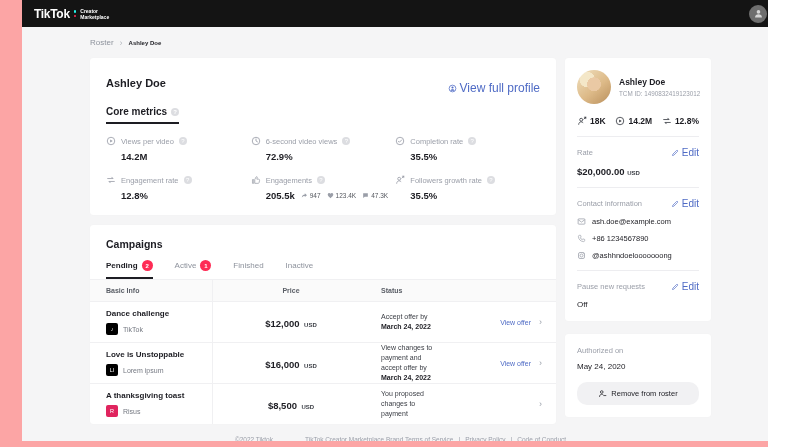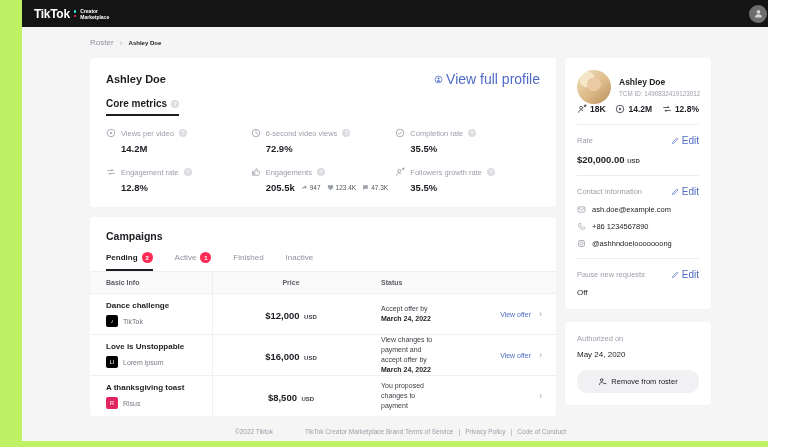--- a/index.html
+++ b/index.html
@@ -1,17 +1,17 @@
 <!DOCTYPE html>
 <html><head>
 <meta charset="utf-8">
 <style>
   * { margin:0; padding:0; box-sizing:border-box; }
   html,body { width:800px; height:447px; background:#fff; font-family:"Liberation Sans", sans-serif; color:#1d1d23; }
-  .canvas { position:relative; width:768px; height:447px; background:#bef264; overflow:hidden; }
+  .canvas { position:relative; width:768px; height:447px; background:#fca5a5; overflow:hidden; }
   .app { position:absolute; left:22px; top:0; width:757px; height:441px; background:#f5f5f6; overflow:hidden; }
 
   
   .topbar { height:27px; background:#141414; display:flex; align-items:center; justify-content:space-between; padding:0 12px; }
   .logo { display:flex; align-items:center; gap:3px; cursor:pointer; }
   .logo-word { color:#fff; font-size:12px; font-weight:bold; letter-spacing:-0.3px; }
   .logo-colon { display:inline-flex; flex-direction:column; gap:2px; margin:0 1px; }
   .logo-colon i { width:2.5px; height:2.5px; border-radius:50%; display:block; }
   .logo-colon .d1 { background:#25f4ee; }
   .logo-colon .d2 { background:#fe2c55; }
@@ -37,21 +37,21 @@
   .blue-link { color:#4f6bc5; cursor:pointer; text-decoration:none; display:inline-flex; align-items:center; gap:3px; }
 
   
   .q { display:inline-flex; width:8px; height:8px; border-radius:50%; background:#dcdde1; color:#fff; font-size:6px; font-style:normal; align-items:center; justify-content:center; line-height:1; cursor:pointer; flex:none; }
   .q::before { content:"?"; }
 
   
   .profile-card { padding:13px 16px 14px; min-height:142px; }
   .profile-head { display:flex; align-items:center; justify-content:space-between; }
   .profile-head h1 { font-size:11px; font-weight:bold; }
-  .profile-head .blue-link { font-size:14px; }
+  .profile-head .blue-link { font-size:12px;margin-top:10px; }
   .profile-head .blue-link .ic { width:9px; height:9px; color:#4f6bc5; }
 
   .tabs { display:flex; gap:26px; margin-top:11px; }
   .tab { display:inline-flex; align-items:center; gap:4px; font-size:10px; color:#8d929c; padding-bottom:5px; cursor:pointer; border-bottom:2px solid transparent; }
   .tab.active { color:#1d1d23; font-weight:bold; border-bottom-color:#1d1d23; }
 
   .metrics { display:grid; grid-template-columns:1fr 1fr 1fr; row-gap:13px; margin-top:12px; }
   .m-label { display:flex; align-items:center; gap:5px; font-size:7.5px; color:#9a9ea8; }
   .m-label .mi { width:10px; height:10px; color:#9a9ea8; flex:none; }
   .m-value-row { margin-left:15px; margin-top:5px; display:flex; align-items:baseline; gap:6px; white-space:nowrap; }
@@ -92,21 +92,21 @@
   
   .side-card { padding:12px; }
   .sp-head { display:flex; align-items:center; gap:8px; }
   .sp-avatar { width:34px; height:34px; border-radius:50%; flex:none;
     background:
       radial-gradient(circle at 50% 42%, #eac9a4 0 26%, rgba(0,0,0,0) 27%),
       radial-gradient(circle at 30% 28%, #f4e7c8 0 22%, rgba(0,0,0,0) 23%),
       linear-gradient(140deg,#f0e0bf 0%, #ddba88 55%, #b98f5c 100%); }
   .sp-name { font-size:8.5px; font-weight:bold; }
   .sp-tcm { font-size:6.3px; color:#9a9ea8; margin-top:3px; white-space:nowrap; }
-  .sp-stats { display:flex; justify-content:space-between; align-items:center; margin-top:0; }
+  .sp-stats { display:flex; justify-content:space-between; align-items:center; margin-top:12px; }
   .stat { display:inline-flex; align-items:center; gap:3px; font-size:8.5px; font-weight:bold; }
   .stat .ic { width:10px; height:10px; color:#3a3d44; }
   .side-card hr { border:none; border-top:1px solid #ededf0; margin:10px 0; }
   .sec-head { display:flex; align-items:center; justify-content:space-between; }
   .sec-label { font-size:7.5px; color:#9a9ea8; }
   .edit { font-size:10px; }
   .edit .ic { width:8px; height:8px; color:#4f6bc5; }
   .rate-val { font-size:9.5px; font-weight:bold; margin-top:8px; }
   .c-row { display:flex; align-items:center; gap:6px; font-size:7.5px; color:#1d1d23; margin-top:8px; }
   .c-row .ic { width:9px; height:9px; color:#9a9ea8; flex:none; }

